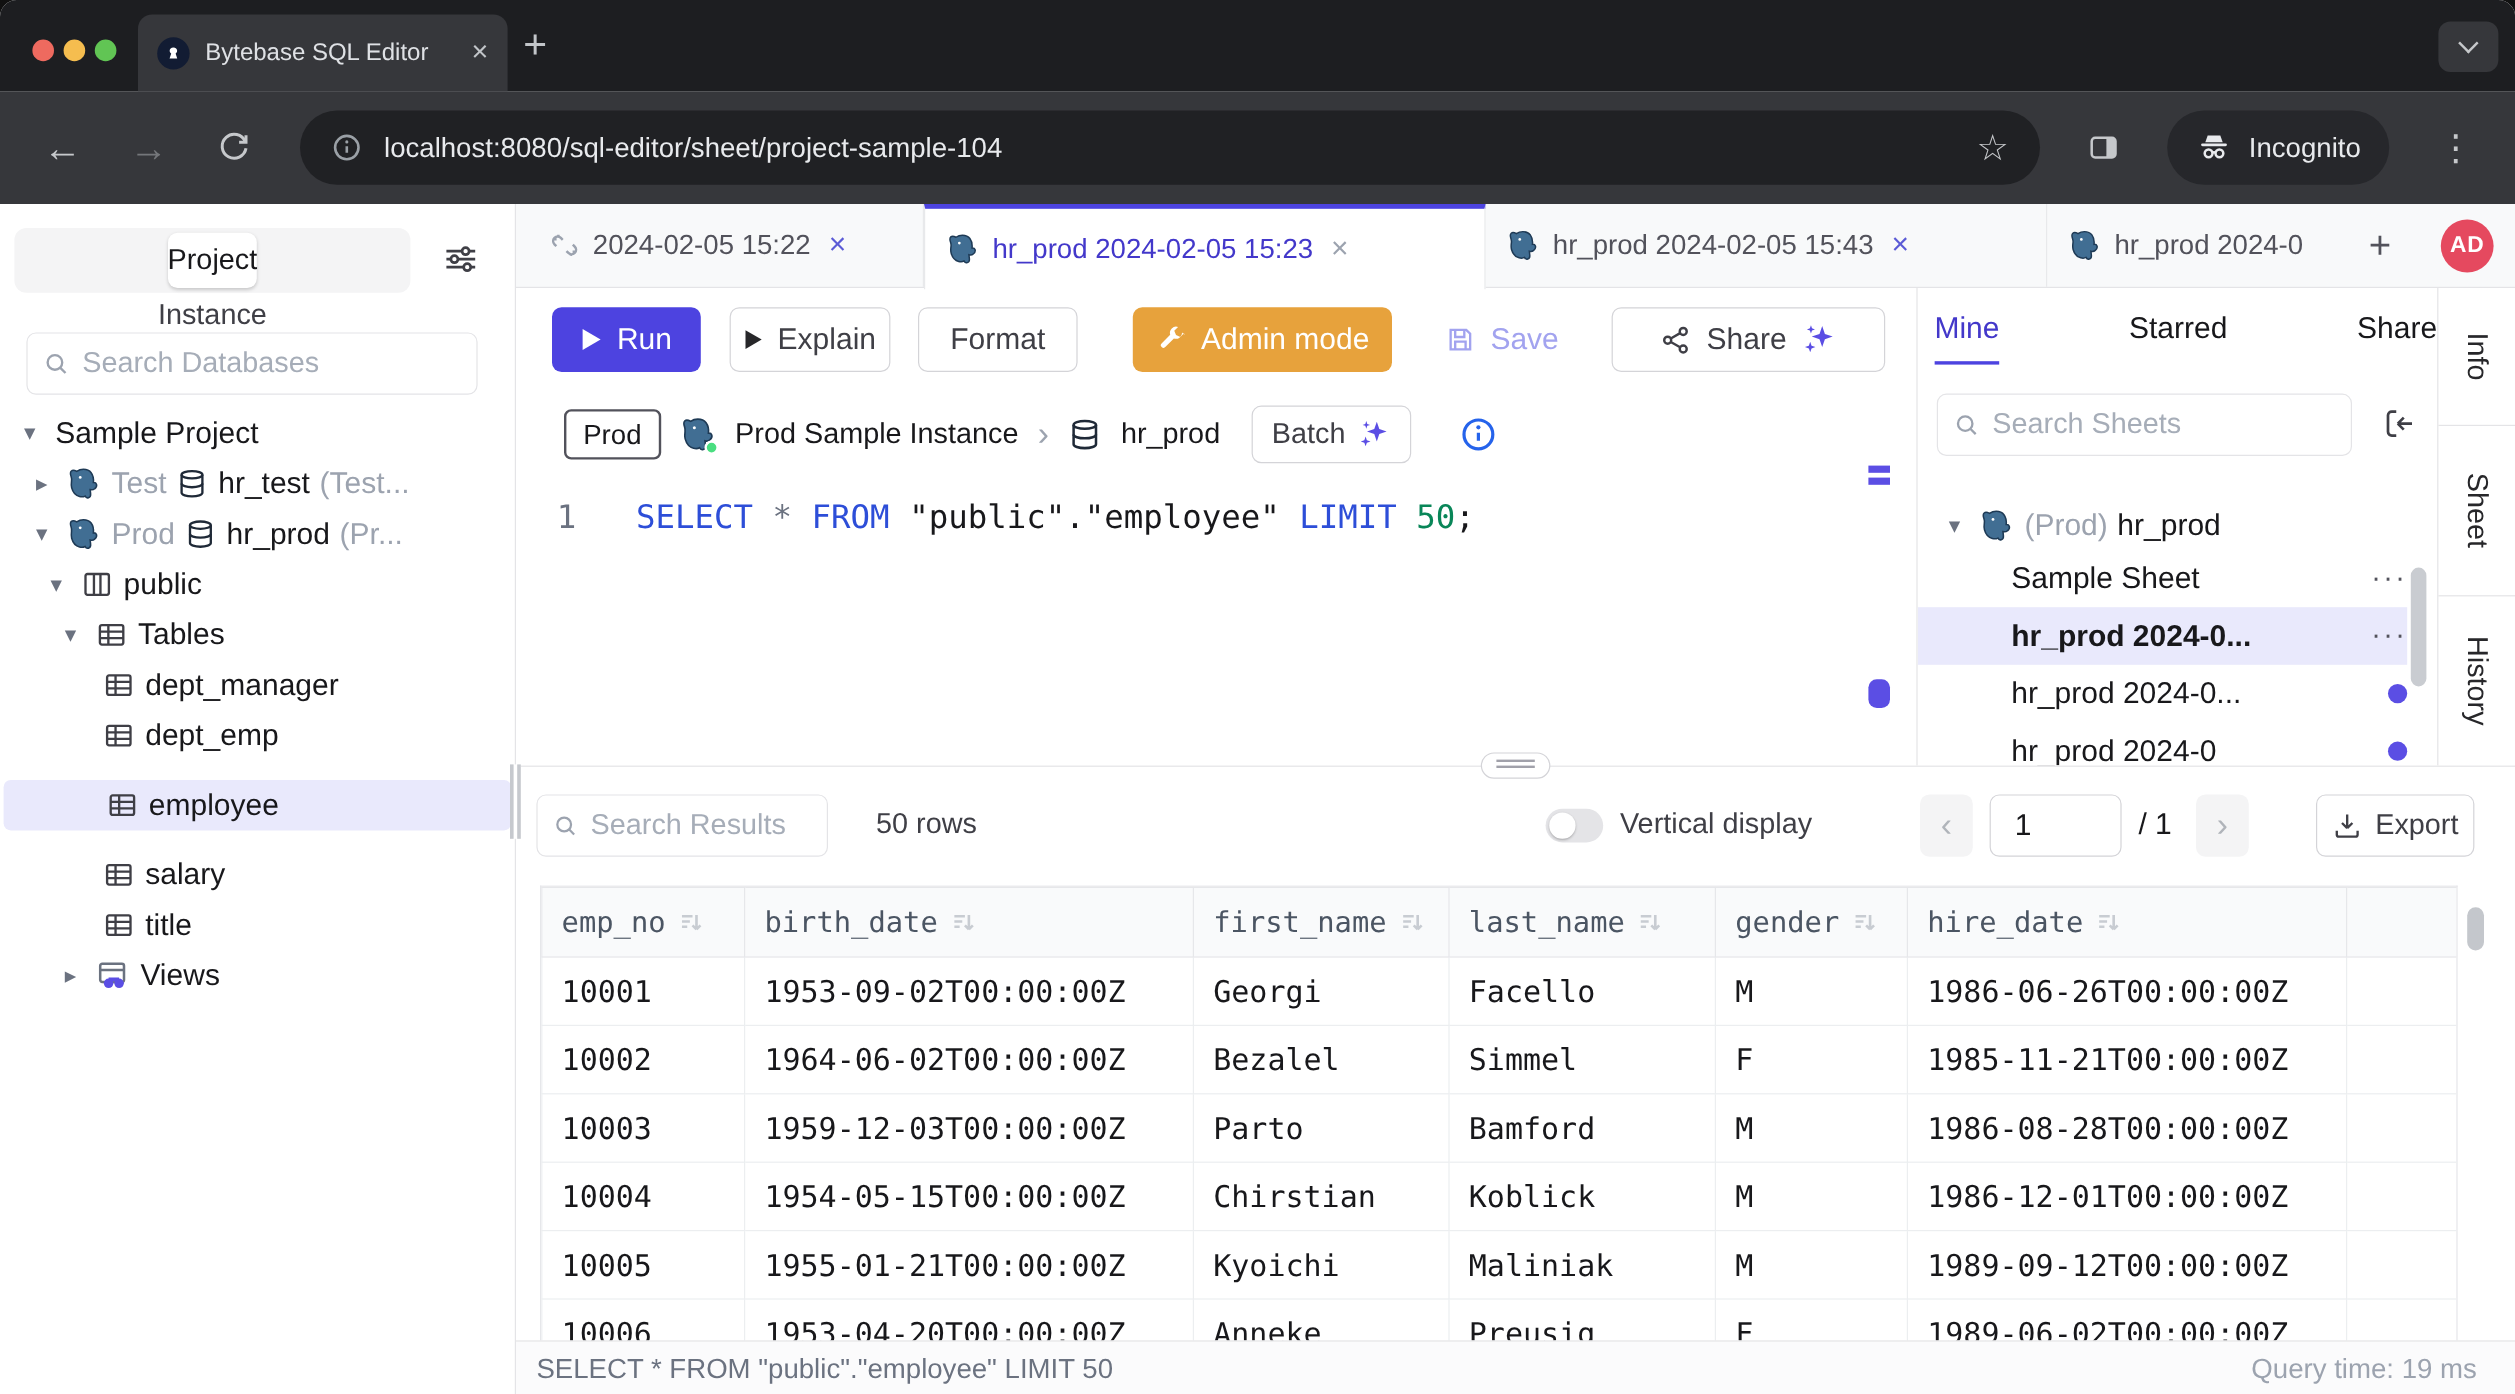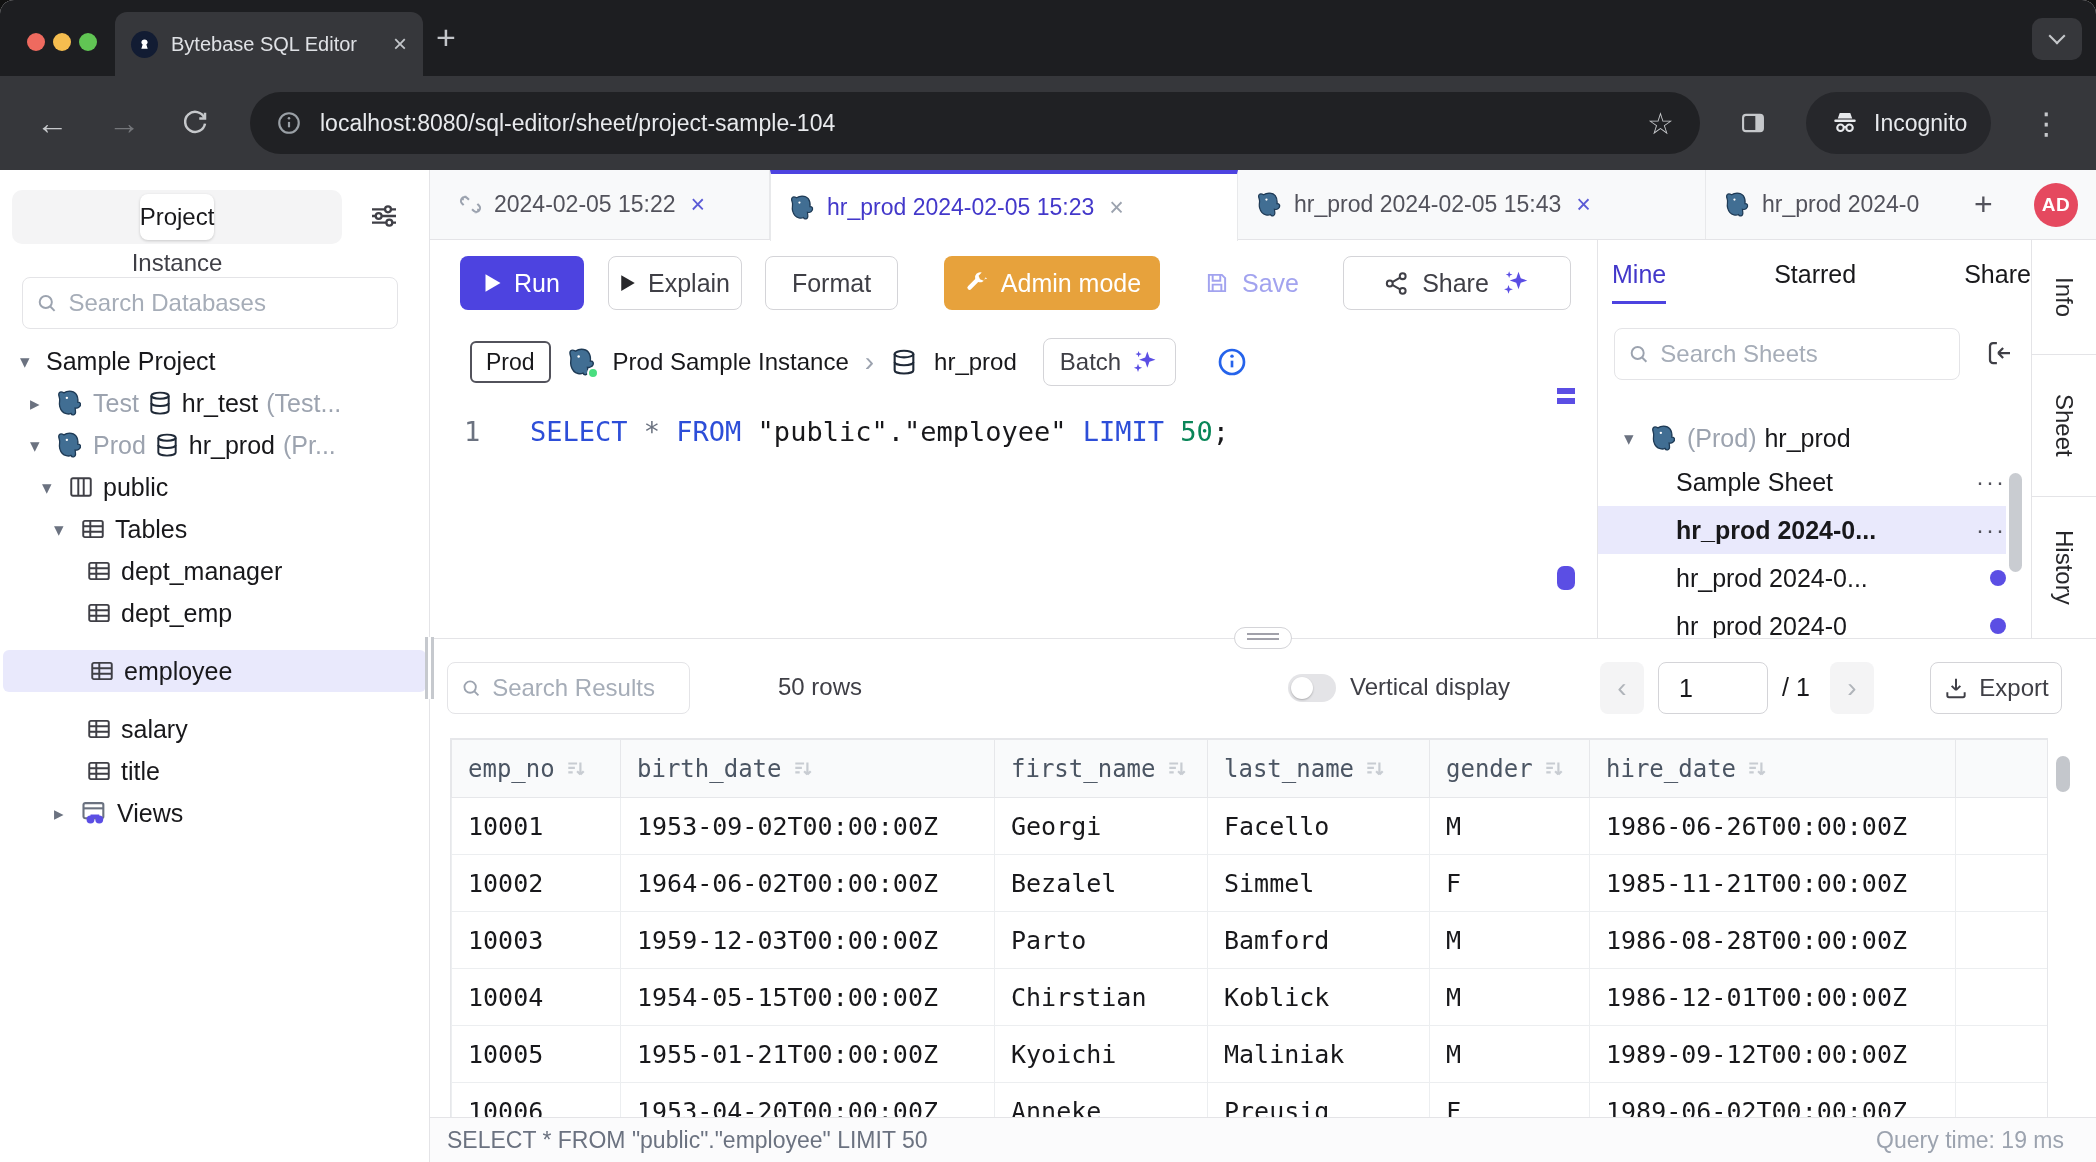--- a/index.html
+++ b/index.html
@@ -149,21 +149,21 @@
   
   .handle { position:absolute; left:50%; top:457px; transform:translateX(-50%); width:58px; height:22px;
             background:#fff; border:1px solid #d4d4d8; border-radius:11px; z-index:5; }
   .handle::before { content:""; display:block; margin:5px 12px 3px; border-top:2px solid #a1a1aa; }
   .handle::after  { content:""; display:block; margin:0 12px;  border-top:2px solid #a1a1aa; }
 
   
   .results { position:relative; height:479px; border-top:1px solid #e4e4e7; background:#fff; }
   .res-search { position:absolute; left:17px; top:23px; width:243px; height:52px; border:1px solid #e4e4e7;
                 border-radius:8px; display:flex; align-items:center; padding:0 12px; gap:10px; }
-  .res-count { position:absolute; left:300px; top:34px; font-size:24px; color:#3f3f46;margin-left:48px; }
+  .res-count { position:absolute; left:300px; top:34px; font-size:24px; color:#3f3f46; }
   .toggle { position:absolute; left:858px; top:35px; width:48px; height:28px; border-radius:14px; background:#e4e4e7; }
   .toggle .knob { position:absolute; left:3px; top:3px; width:22px; height:22px; border-radius:50%;
                   background:#fff; box-shadow:0 1px 2px rgba(0,0,0,.25); }
   .toggle-label { position:absolute; left:920px; top:34px; font-size:24px; color:#3f3f46; }
   .pg-btn { position:absolute; top:23px; width:44px; height:52px; background:#f4f4f5; border-radius:8px;
             color:#b0b4ba; font-size:28px; display:flex; align-items:center; justify-content:center; }
   .pg-prev { left:1170px; } .pg-next { left:1400px; }
   .pg-input { position:absolute; left:1228px; top:23px; width:110px; height:52px; border:1px solid #d4d4d8;
               border-radius:8px; font-size:25px; color:#18181b; padding-left:20px; outline:none;
               font-family:"Liberation Sans",sans-serif; }

